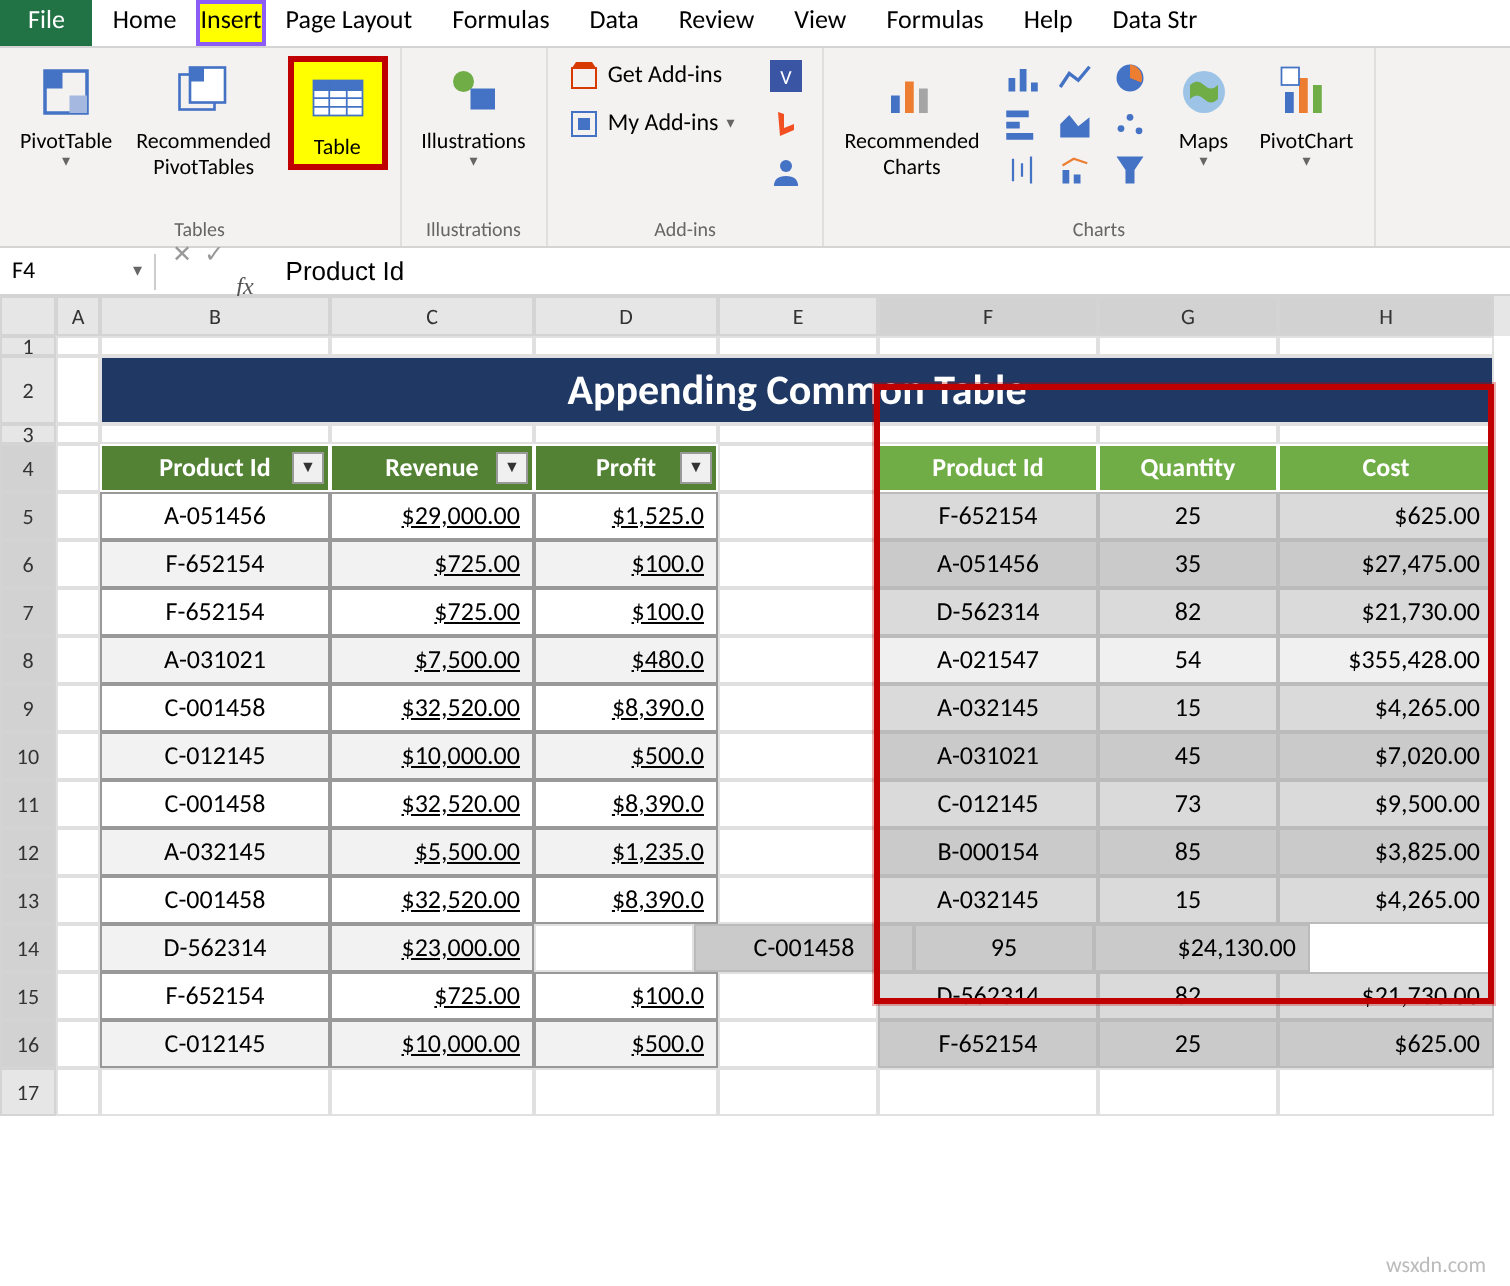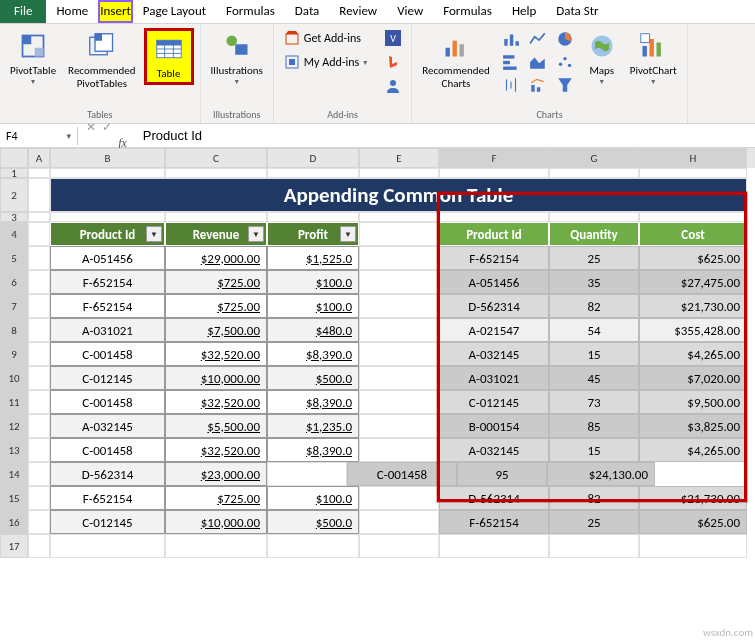--- a/index.html
+++ b/index.html
@@ -60,21 +60,21 @@
 .td-left.money { justify-content: flex-end; text-decoration: underline; }
 
 
 .rsel-wrap { position:absolute; border: 3px solid #C00000; pointer-events:none; box-shadow: 0 0 0 1px rgba(192,0,0,0.3); }
 .th-right { background: #70AD47; color: #fff; font-weight: bold; border: 1px solid #fff; }
 .td-right { background: #dadada; border: 1px solid #bbb; }
 .td-right.alt { background: #cacaca; }
 .td-right.hl { background: #f0f0f0; }
 .td-right.money { justify-content: flex-end; }
 
-.watermark { position:absolute; right:2px; bottom:4px; font-size:11px; color:#bbb; }
+.watermark { position:absolute; right:12px; bottom:4px; font-size:11px; color:#bbb; }
 </style>
 </head>
 <body>
 
 <div class="tab-row">
   <div class="tab file">File</div>
   <div class="tab">Home</div>
   <div class="tab insert">Insert</div>
   <div class="tab">Page Layout</div>
   <div class="tab">Formulas</div>

